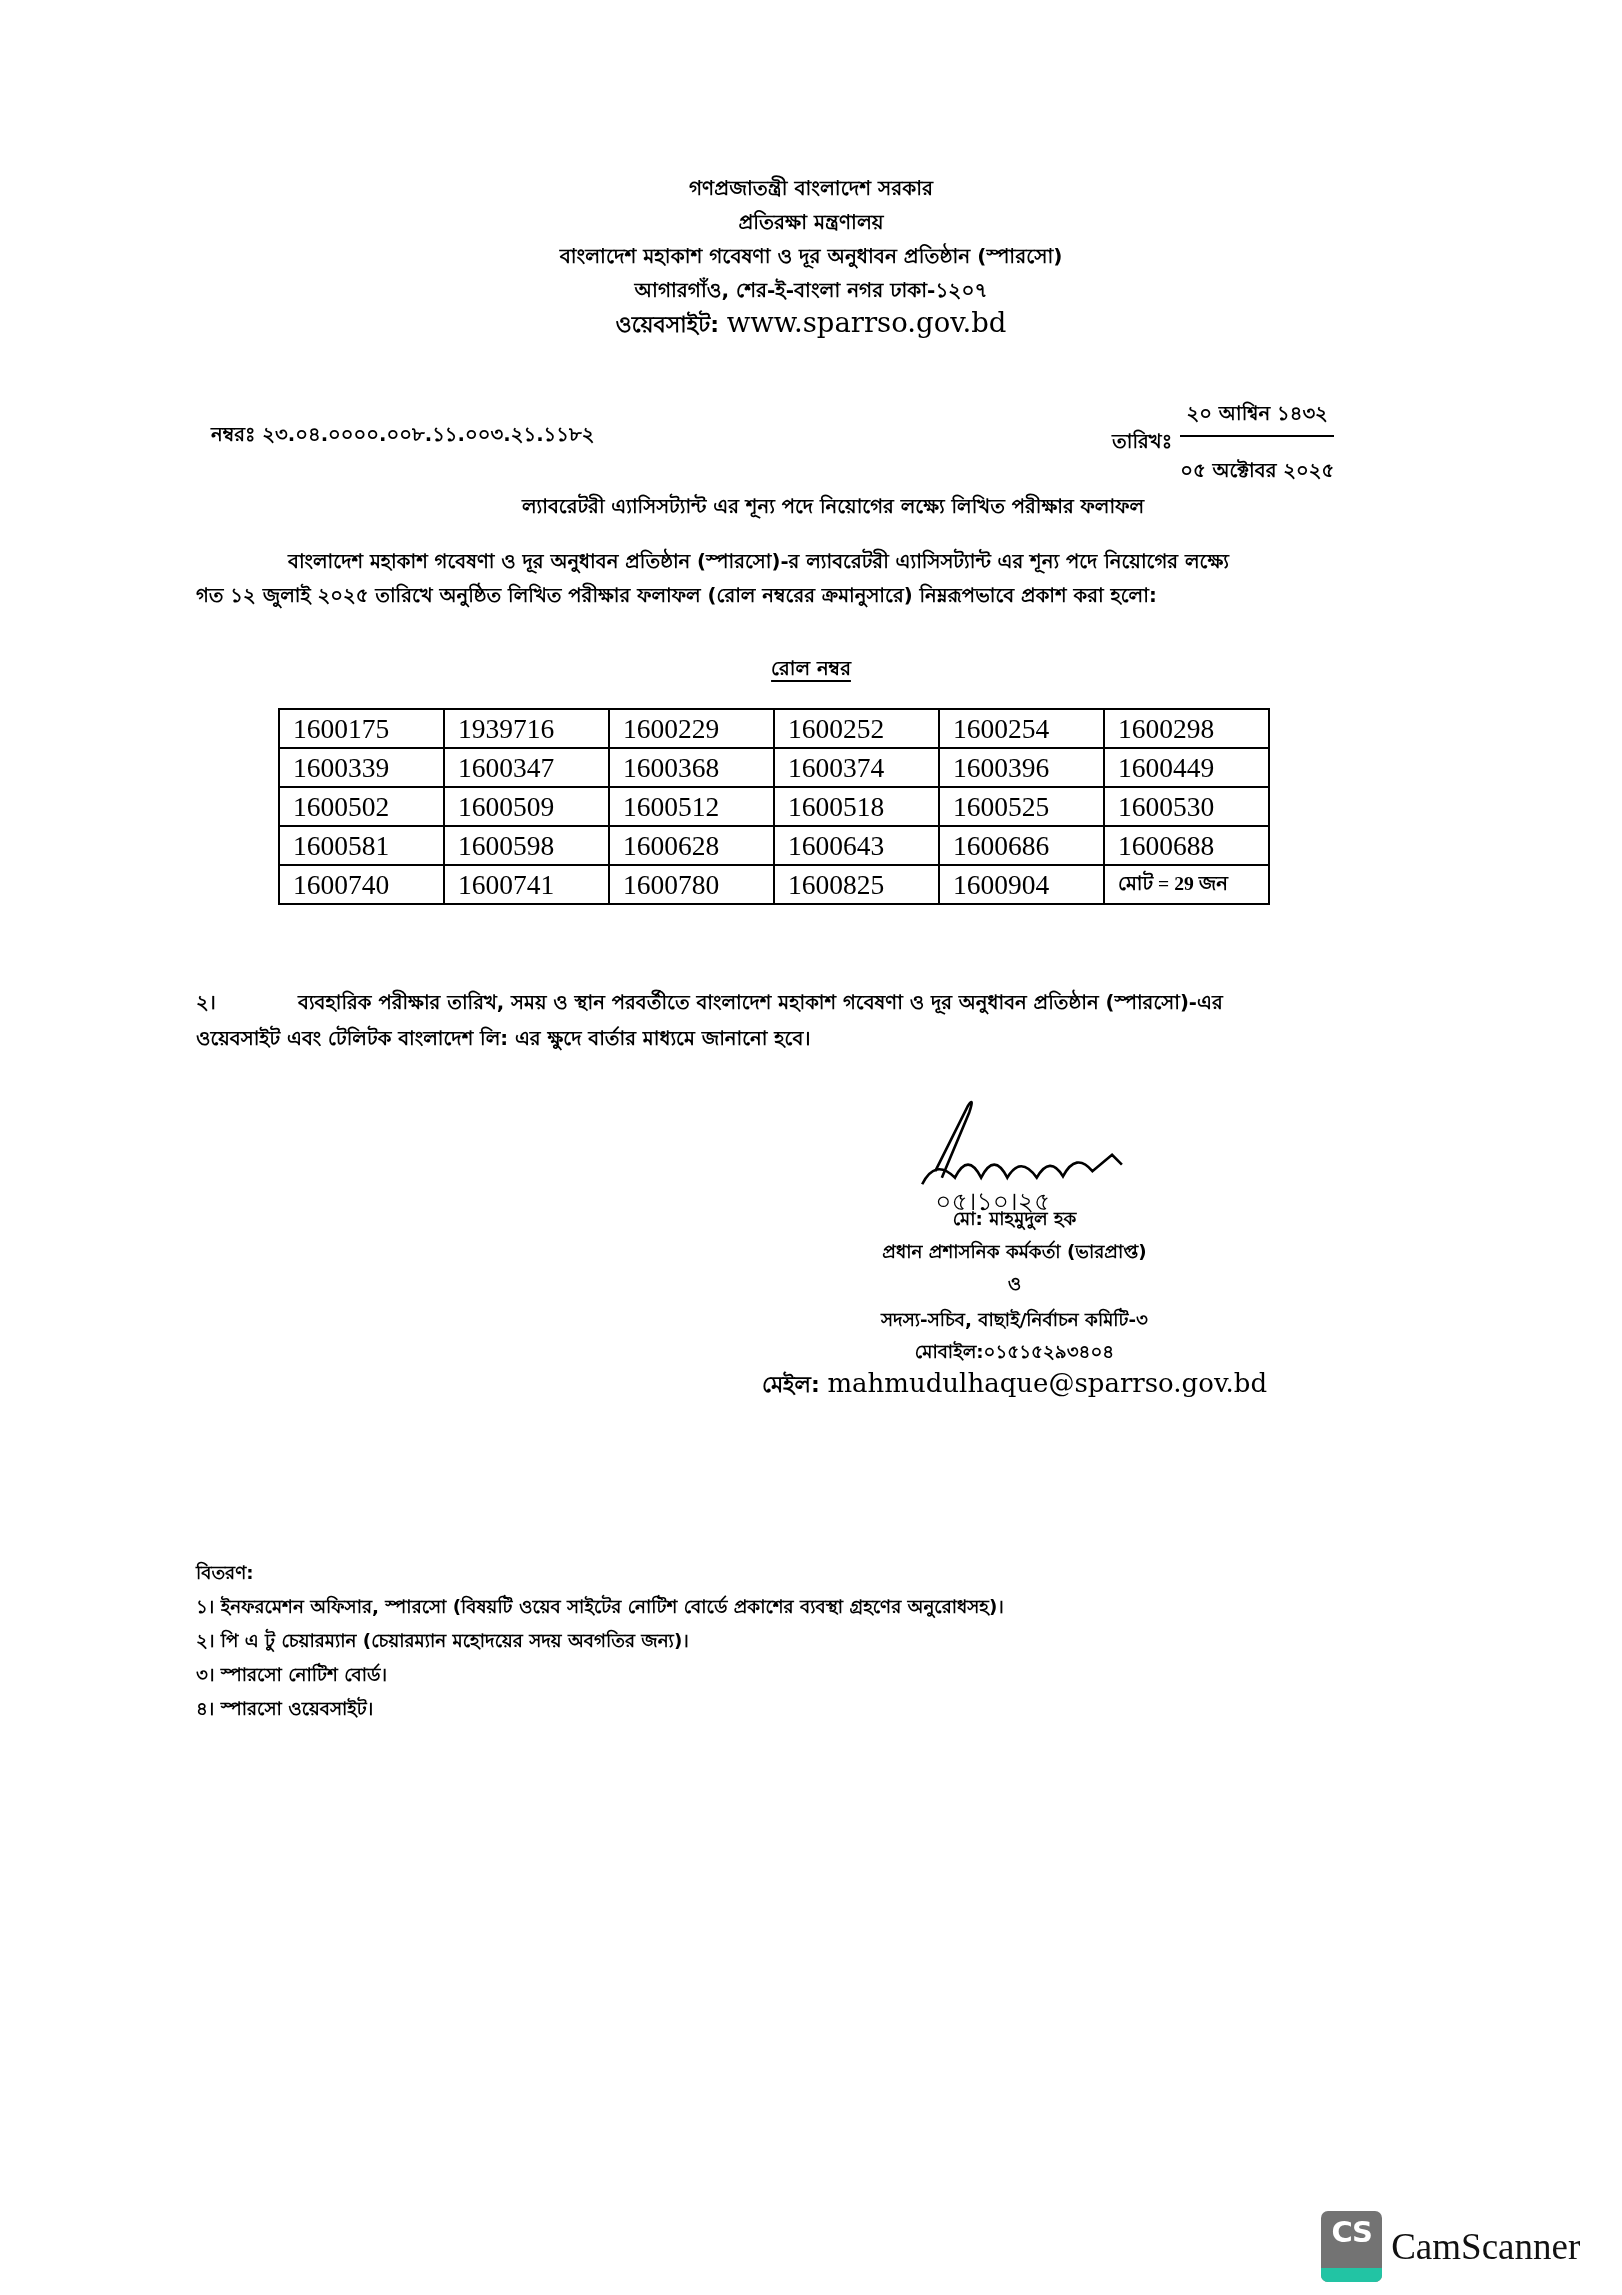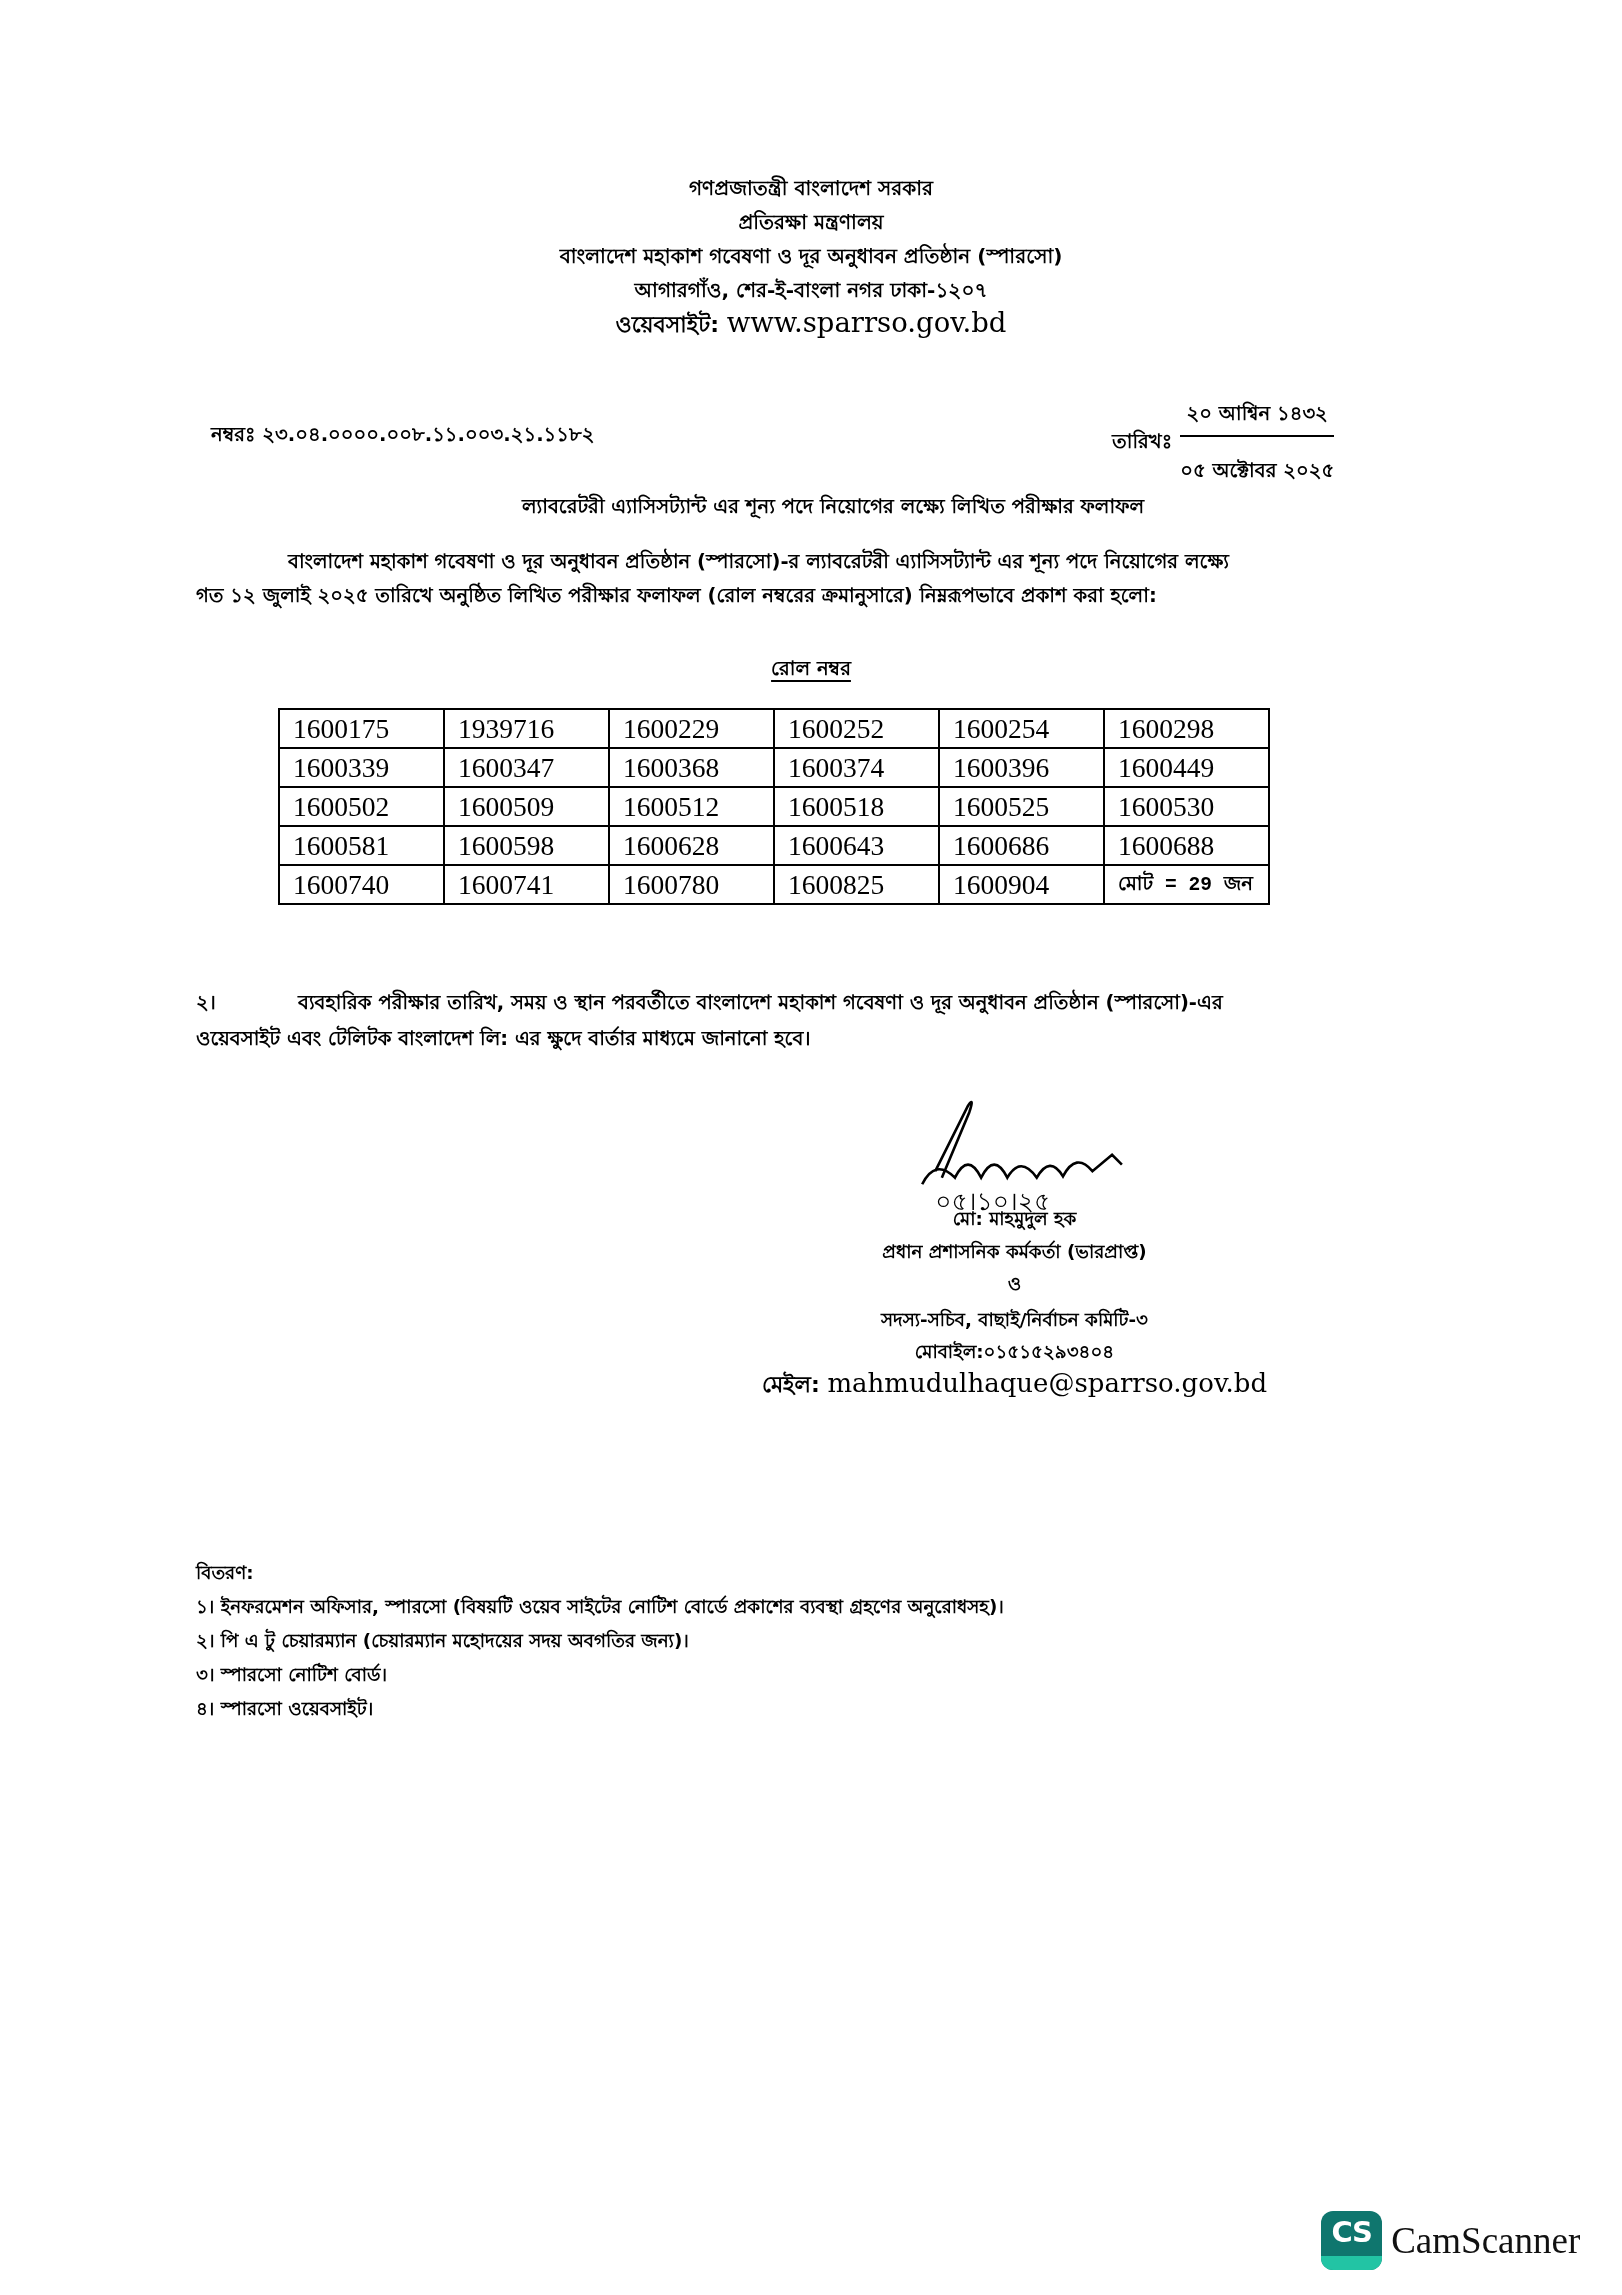--- a/index.html
+++ b/index.html
@@ -14,27 +14,27 @@
     .date-block { left: 1112px; top: 399px; font-size: 19.6px; font-weight: bold; display: flex; align-items: center; }
     .date-frac { display: flex; flex-direction: column; align-items: center; margin-left: 7.9px; }
     .date-frac .top { padding: 0 6.5px 3.9px 6.5px; border-bottom: 2.6px solid #000; }
     .date-frac .bot { padding-top: 19px; }
     .subject { font-size: 19.6px; font-weight: bold; }
     .para { font-size: 19.6px; font-weight: bold; line-height: 43px; }
     .roll-title { font-size: 19.6px; font-weight: bold; text-decoration: underline; text-decoration-thickness: 2px; text-underline-offset: 5.2px; }
     table.rolls { position: absolute; left: 278px; top: 708px; border-collapse: collapse; }
     table.rolls td { border: 2.6px solid #000; width: 165px; height: 39px; padding: 0 0 0 13px;
       font-family: "Liberation Serif", serif; font-size: 27.5px; vertical-align: middle; box-sizing: border-box; }
-    table.rolls td.total { font-family: Liberation Mono, monospace; font-size: 19.6px; font-weight: bold; }
+    table.rolls td.total { font-family: Liberation Serif, serif; font-size: 19.6px; font-weight: bold; }
     .sig-block { left: 720px; width: 589px; text-align: center; font-size: 18.3px; font-weight: bold; }
     .email-line { font-size: 22px; font-weight: bold; }
     .email-line .mail { font-family: "DejaVu Serif", serif; font-size: 26px; font-weight: normal; }
     .dist { left: 196px; font-size: 18.3px; font-weight: bold; line-height: 41px; }
     .cs-logo { left: 1321px; top: 2211px; display: flex; align-items: center; }
-    .cs-badge { width: 61px; height: 59px; border-radius: 12px; overflow: hidden; position: relative; background: #0f766e; }
+    .cs-badge { width: 61px; height: 71px; border-radius: 7px; overflow: hidden; position: relative; background: #737373; }
     .cs-badge .stripe { position: absolute; left: 0; bottom: 0; width: 100%; height: 14.4px; background: #22c4a4; }
     .cs-badge .letters { position: absolute; left: 0; top: 3.9px; width: 100%; text-align: center; color: #fff;
       font-family: "DejaVu Sans", sans-serif; font-weight: bold; font-size: 29px; letter-spacing: -1.3px; }
     .cs-text { font-family: "Liberation Serif", serif; font-size: 37px; margin-left: 9.2px; color: #111; }
     .signature { left: 896px; top: 1086px; }
   </style>
 </head>
 <body>
 
 <div class="abs center hdr" style="top:171px;">গণপ্রজাতন্ত্রী বাংলাদেশ সরকার</div>

